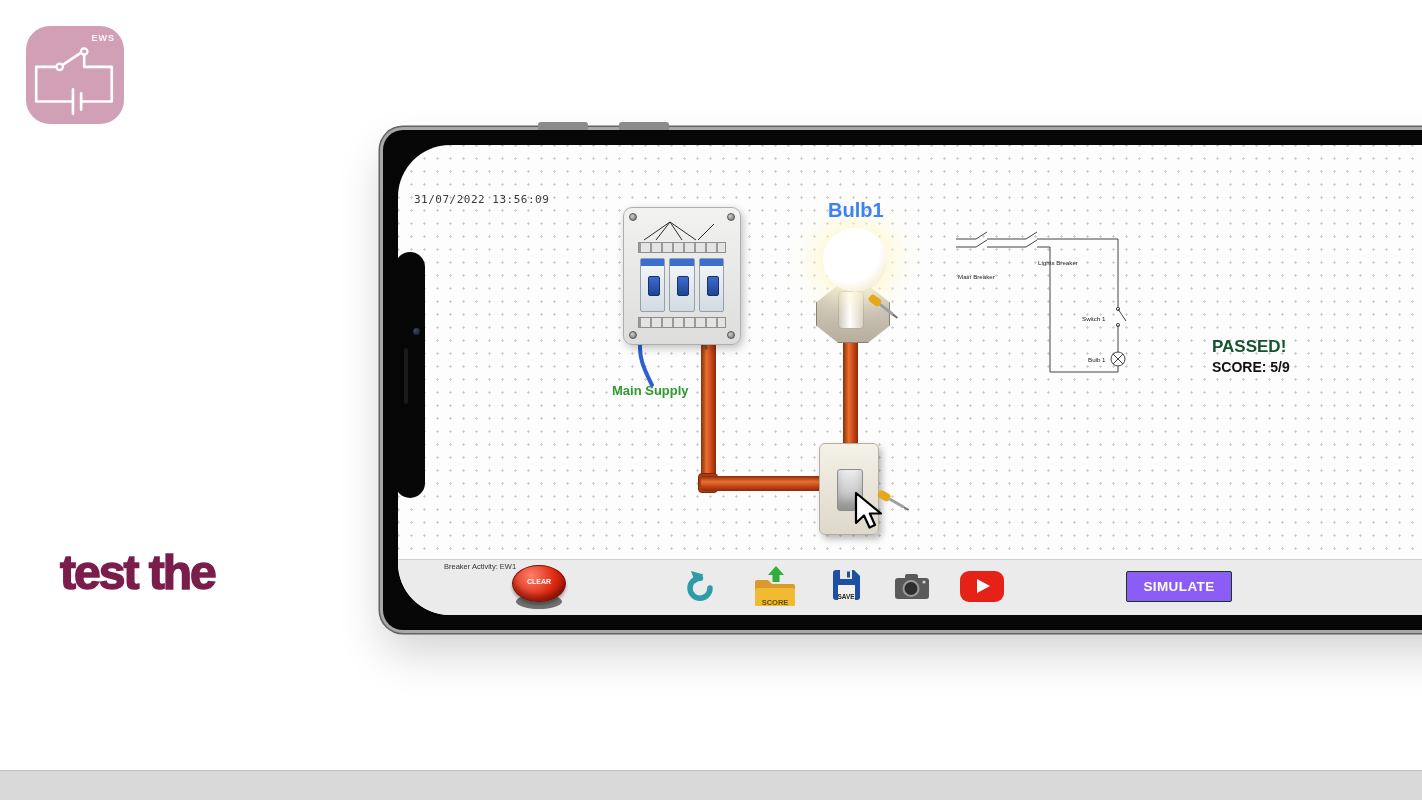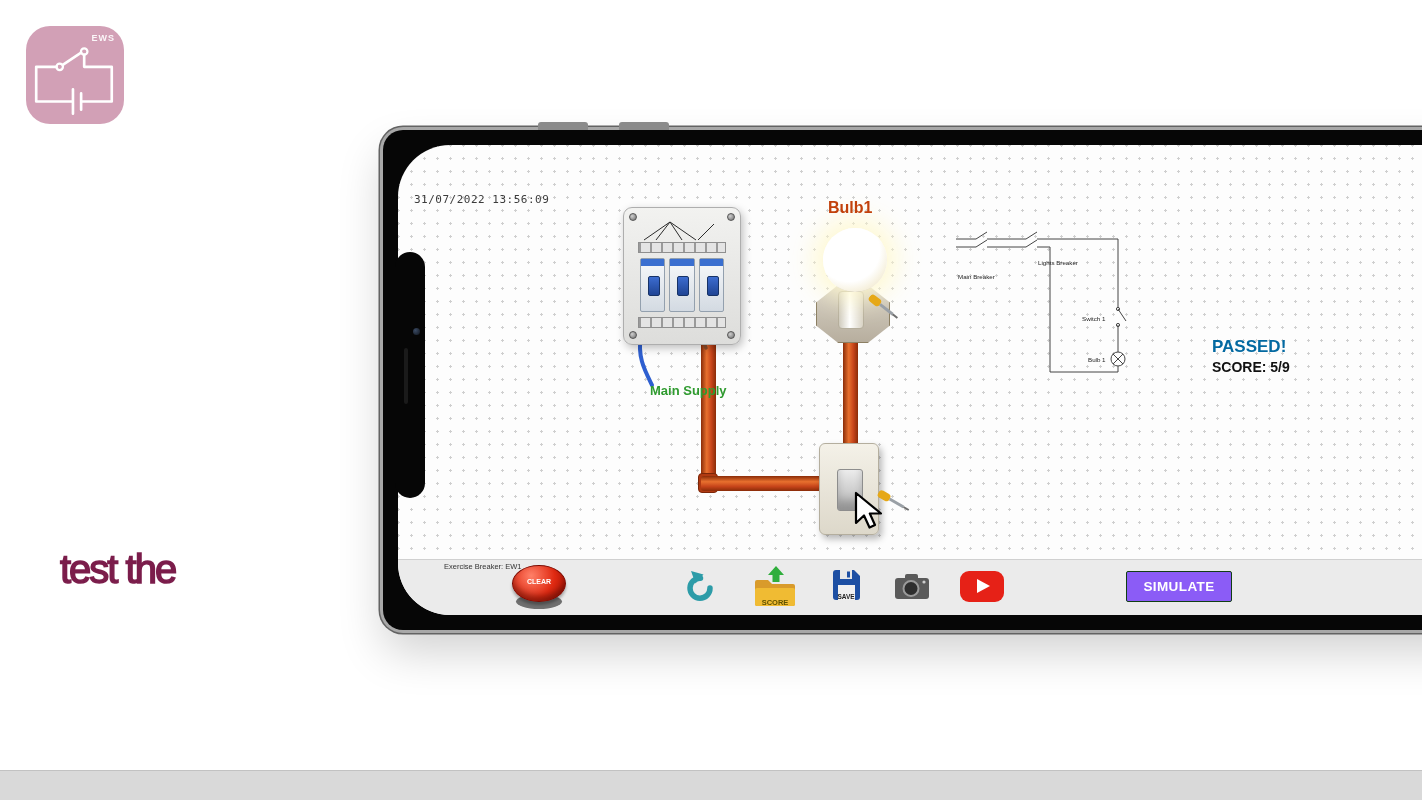--- a/index.html
+++ b/index.html
@@ -5,21 +5,21 @@
   * { margin:0; padding:0; box-sizing:border-box; }
   html,body { width:1422px; height:800px; background:#ffffff; overflow:hidden;
               font-family:"Liberation Sans", sans-serif; position:relative; }
 
   
   .app-icon { position:absolute; left:26px; top:26px; width:98px; height:98px;
               background:#d2a0b6; border-radius:24px; }
   .icon-ews { position:absolute; right:9px; top:7px; font-size:9px; font-weight:bold;
               color:rgba(255,255,255,.9); letter-spacing:1px; }
   .tagline { position:absolute; left:60px; top:550px; color:#7b1d4b;
-             font-size:40px; font-weight:normal; line-height:0.96; letter-spacing:-2px;
+             font-size:48px; font-weight:bold; line-height:0.96; letter-spacing:-2px;
              -webkit-text-stroke:1.5px #7b1d4b; }
 
   
   .phone { position:absolute; left:383px; top:130px; width:1112px; height:500px;
            background:#060606; border-radius:20px;
            box-shadow:0 0 0 3px #a8a8a8, 0 0 0 4.5px #636363, 0 22px 45px rgba(0,0,0,.18);text-decoration:underline; }
   .nub { position:absolute; top:-8px; height:8px; background:#8b8b8b; border-radius:3px 3px 0 0; }
   .nub-a { left:155px; width:50px; } .nub-b { left:236px; width:50px; }
   .screen { position:absolute; left:15px; top:15px; right:15px; bottom:15px;
             background:#fdfdfd; border-radius:52px; overflow:hidden; }
@@ -57,21 +57,21 @@
                  display:flex; gap:4px; justify-content:center; }
   .breaker { width:26px; height:54px; background:linear-gradient(#f7f9fb,#d3dae2);
              border:1px solid #93a0ae; border-radius:2px; position:relative; }
   .breaker::before { content:""; position:absolute; left:0; right:0; top:0; height:7px;
                      background:#3a6fd0; }
   .btoggle { position:absolute; left:7px; top:17px; width:12px; height:20px;
              background:linear-gradient(#3c6cd0,#1f4494); border:1px solid #163267; border-radius:2px; }
   .overlay-svg { position:absolute; z-index:3; }
 
   .main-supply { position:absolute; left:214px; top:238px; color:#2f9b2f;
-                 font-size:13px; font-weight:bold; z-index:5;margin-left:38px; }
+                 font-size:13px; font-weight:bold; z-index:5; }
 
   
   .pipe { position:absolute; z-index:2; border-radius:3px; }
   .pipe-v { background:linear-gradient(90deg,#8a2c08,#e8702e 38%,#c6441a 70%,#8a2c08); }
   .pipe-h { background:linear-gradient(180deg,#8a2c08,#e8702e 38%,#c6441a 70%,#8a2c08); }
   .pipe-v1 { left:303px; top:196px; width:15px; height:150px; }
   .pipe-h1 { left:303px; top:331px; width:130px; height:15px; }
   .elbow  { position:absolute; left:300px; top:328px; width:20px; height:20px;
             background:#b03a12; border-radius:4px; border:1px solid #7c2608; z-index:2; }
   .pipe-v2 { left:445px; top:192px; width:15px; height:112px; }
@@ -79,39 +79,39 @@
   
   .octobox { position:absolute; left:418px; top:140px; width:74px; height:58px; z-index:3;
              background:linear-gradient(#d8d2c6,#b7ae9e); border:1px solid #8c7f63;
              clip-path:polygon(30% 0,70% 0,100% 30%,100% 70%,70% 100%,30% 100%,0 70%,0 30%); }
   .holder { position:absolute; left:440px; top:146px; width:26px; height:38px; z-index:4;
             background:linear-gradient(90deg,#cfcabd,#ffffff 45%,#d8d2c4); border:1px solid #b5ae9c;
             border-radius:4px; }
   .bulb { position:absolute; left:425px; top:83px; width:64px; height:64px; border-radius:50%; z-index:5;
           background:radial-gradient(circle at 40% 35%, #ffffff 55%, #f4edd6 78%, #ddd2ae);
           box-shadow:0 0 26px 9px rgba(255,248,205,.9); }
-  .bulb-label { position:absolute; left:430px; top:54px; color:#c2410c;
-                font-size:16px; font-weight:bold; z-index:6; }
+  .bulb-label { position:absolute; left:430px; top:54px; color:#3b82f6;
+                font-size:20px; font-weight:bold; z-index:6; }
 
   
   .wall-switch { position:absolute; left:421px; top:298px; width:60px; height:92px; z-index:4;
                  background:linear-gradient(#f4f1e8,#ddd8ca); border:1px solid #b4ae9e;
                  border-radius:6px; box-shadow:3px 4px 7px rgba(0,0,0,.28); }
   .rocker { position:absolute; left:17px; top:25px; width:26px; height:42px;
             background:linear-gradient(#ececec,#b2b2b2); border:1px solid #8d8d8d;
             border-radius:3px; box-shadow:inset 0 -10px 8px rgba(0,0,0,.18); }
   .sd { position:absolute; z-index:6; }
   .sd1 { left:468px; top:156px; transform:rotate(38deg); }
   .sd2 { left:478px; top:350px; transform:rotate(30deg); }
   .cursor { position:absolute; left:446px; top:344px; z-index:10; }
 
   
   .schematic { position:absolute; left:552px; top:80px; z-index:3; }
   .schematic text { font-family:"Liberation Sans", sans-serif; fill:#222; }
-  .passed { position:absolute; left:814px; top:192px; color:#0369a1;
+  .passed { position:absolute; left:814px; top:192px; color:#14532d;
             font-size:17px; font-weight:bold; z-index:5; }
   .score  { position:absolute; left:814px; top:214px; color:#111;
             font-size:14px; font-weight:bold; z-index:5; }
 
   
   .toolbar { position:absolute; left:0; right:0; bottom:0; height:56px; background:#ebebeb;
              border-top:1px solid #d0d0d0; z-index:20; }
   .activity { position:absolute; left:46px; top:2px; font-size:7.5px; color:#333; }
   .clear-btn { position:absolute; left:114px; top:5px; width:54px; height:46px;
                background:none; border:none; cursor:pointer; }
@@ -240,21 +240,21 @@
       <text x="8" y="54" font-size="6.2">Main Breaker</text>
       <text x="88" y="40" font-size="6.2">Lights Breaker</text>
       <text x="132" y="96" font-size="6.2">Switch 1</text>
       <text x="138" y="137" font-size="6.2">Bulb 1</text>
     </svg>
 
     <div class="passed">PASSED!</div>
     <div class="score">SCORE: 5/9</div>
 
     <div class="toolbar">
-      <div class="activity">Exercise Breaker: EW1</div>
+      <div class="activity">Breaker Activity: EW1</div>
 
       <button class="clear-btn">
         <span class="clear-base"></span>
         <span class="clear-cap"></span>
         <span class="clear-label">CLEAR</span>
       </button>
 
       <button class="tb-icon undo-btn">
         <svg width="34" height="34" viewBox="0 0 34 34">
           <path d="M26 19 A10 10 0 1 1 16.5 9.2" stroke="#2d9ca8" stroke-width="5.5" fill="none" stroke-linecap="round"></path>

